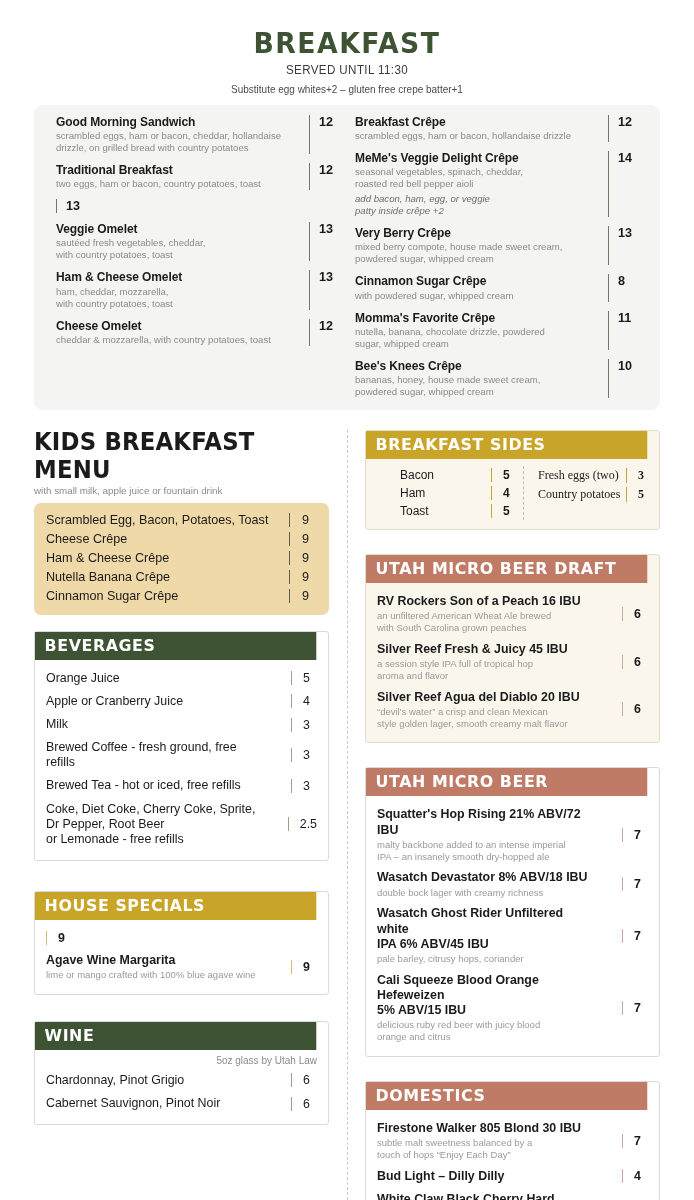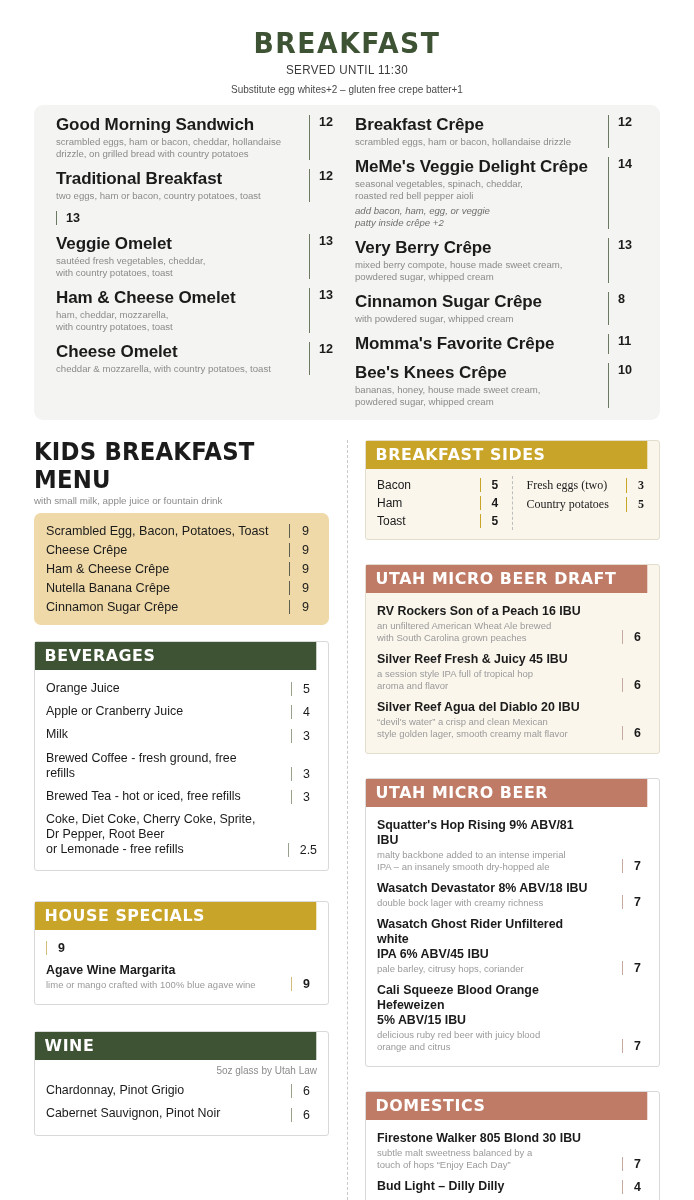--- a/index.html
+++ b/index.html
@@ -44,21 +44,21 @@
     display: flex;
     gap: 0;
   }
   .bp-col { width: 50%; padding: 0 8px; }
 
   .item { display: flex; align-items: flex-start; margin-bottom: 9px; }
   .item:last-child { margin-bottom: 2px; }
   .item-body { flex: 1; padding-right: 8px; }
   .item-name {
     font-weight: 700;
-    font-size: 17px;
+    font-size: 12px;
     letter-spacing: -0.1px;
     color: #1b1b1b;
     line-height: 1.18;
   }
   .item-desc {
     font-size: 9.6px;
     color: #8b8b8b;
     line-height: 1.25;
     margin-top: 1px;
   }
@@ -137,30 +137,30 @@
     padding: 4px 10px 5px 10px;
     transform: scaleX(0.96);
     transform-origin: left;
   }
   .head-green { background: #3E5234; }
   .head-gold  { background: #C8A428; }
   .head-clay  { background: #BF7B66; }
   .sec-body { padding: 7px 11px 9px 11px; }
   .sec-note { font-size: 10px; color: #8b8b8b; padding: 5px 11px 0 11px; text-align: right; }
 
-  .line { display: flex; align-items: flex-end; padding: 4px 0; gap: 24px; }
+  .line { display: flex; align-items: center; padding: 4px 0; gap: 24px; }
   .line-body { flex: 1; padding-right: 8px; }
   .line-name { font-size: 12.4px; color: #1b1b1b; line-height: 1.22; }
   .line-name.bold { font-weight: 700; }
   .line-desc { font-size: 9.5px; color: #9a9a9a; line-height: 1.25; margin-top: 1px; }
   .line-price { font-size: 12.4px; color: #1b1b1b; }
   .line-price.bold { font-weight: 700; }
 
   
-  .sides-grid { display: flex; }
+  .sides-grid { display: flex; margin-left: 23px; }
   .sides-col { width: 50%; }
   .sides-col.first { border-right: 1.6px dashed #bdbdbd; padding-right: 10px; }
   .sides-col.second { padding-left: 14px; font-family: Liberation Serif, serif; }
   .side-row { display: flex; align-items: baseline; padding: 2px 0; }
   .side-name { flex: 1; font-size: 12px; color: #1b1b1b; }
   .side-price-wrap { border-left: 1.2px solid #C8A428; padding-left: 11px; min-width: 22px; }
   .side-price { font-size: 12px; font-weight: 700; color: #1b1b1b; }
 
   .beer-price-wrap { border-left: 1.2px solid #c6a99f; padding-left: 11px; min-width: 26px; }
   .gold-price-wrap { border-left: 1.2px solid #d3bc7a; padding-left: 11px; min-width: 26px; }
@@ -262,20 +262,21 @@
           <div class="item-name">Cinnamon Sugar Crêpe</div>
           <div class="item-desc">with powdered sugar, whipped cream</div>
         </div>
         <div class="price-wrap ">
           <div class="price">8</div>
         </div>
       </div>
       <div class="item">
         <div class="item-body">
           <div class="item-name">Momma's Favorite Crêpe</div>
+          <div class="item-desc">nutella, banana, chocolate drizzle, powdered<br>sugar, whipped cream</div>
         </div>
         <div class="price-wrap ">
           <div class="price">11</div>
         </div>
       </div>
       <div class="item">
         <div class="item-body">
           <div class="item-name">Bee's Knees Crêpe</div>
           <div class="item-desc">bananas, honey, house made sweet cream,<br>powdered sugar, whipped cream</div>
         </div>
@@ -502,21 +503,21 @@
             </div>
           </div>
         </div>
     </div>
 
     <div class="section boxed" style="margin-top:24px">
       <div class="sec-head head-clay">UTAH MICRO BEER</div>
       <div class="sec-body" id="bottle-list">
           <div class="line">
             <div class="line-body">
-              <div class="line-name bold">Squatter's Hop Rising 9% ABV/81 IBU</div>
+              <div class="line-name bold">Squatter's Hop Rising 21% ABV/72 IBU</div>
               <div class="line-desc">malty backbone added to an intense imperial<br>IPA – an insanely smooth dry-hopped ale</div>
             </div>
             <div class="beer-price-wrap">
               <div class="line-price bold">7</div>
             </div>
           </div>
           <div class="line">
             <div class="line-body">
               <div class="line-name bold">Wasatch Devastator 8%  ABV/18 IBU</div>
               <div class="line-desc">double bock lager with creamy richness</div>

